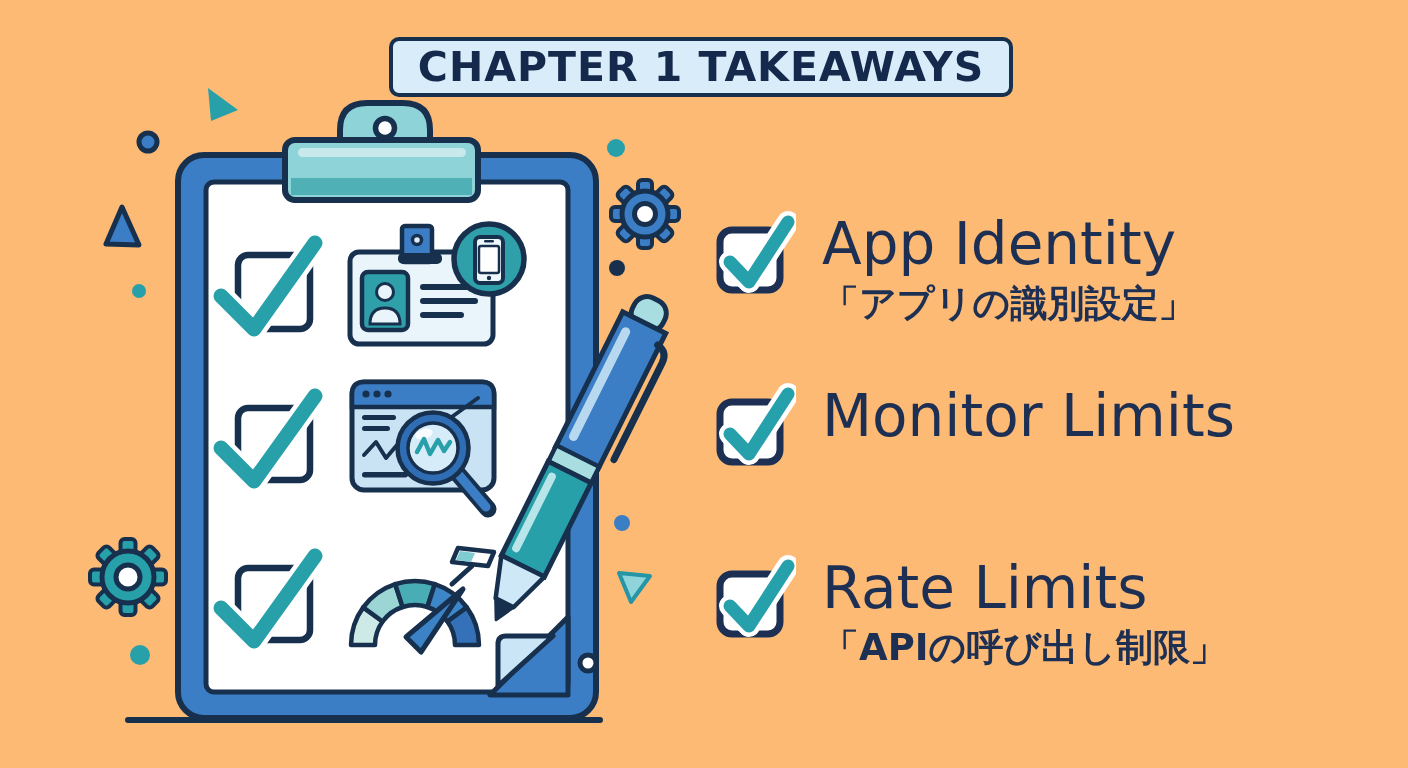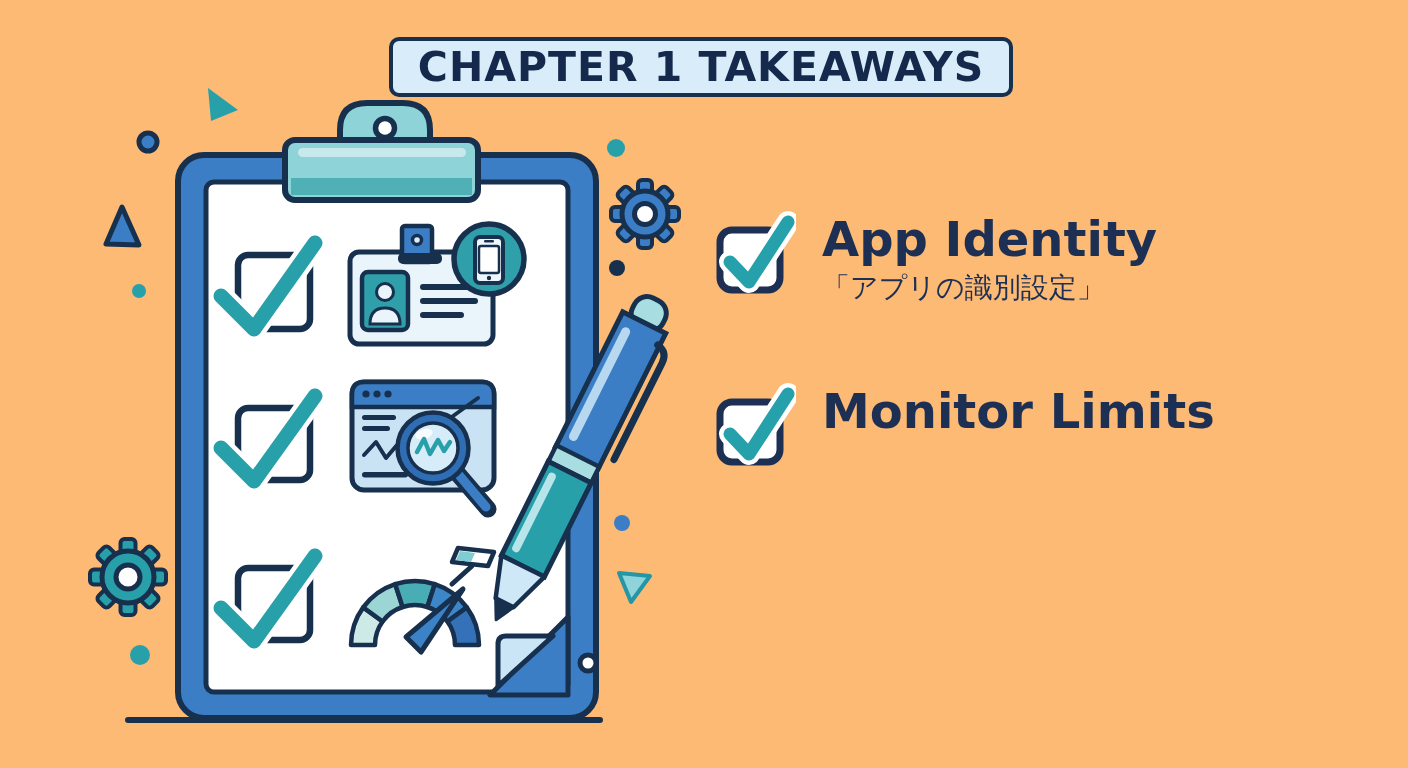--- a/index.html
+++ b/index.html
@@ -13,22 +13,22 @@
           display:flex;align-items:center;justify-content:center;box-sizing:border-box;}
   .banner span{font-size:41px;font-weight:800;color:#14294b;letter-spacing:1px;}
 
   
   .illus{position:absolute;left:0;top:0;}
 
   
   .items{position:absolute;left:712px;top:214px;display:flex;flex-direction:column;}
   .item{display:flex;gap:26px;align-items:flex-start;height:172px;box-sizing:border-box;}
   .item .check{flex:0 0 auto;margin-top:-4px;}
-  .item-title{font-size:48px;line-height:1.05;font-weight:700;color:#1d3054;}
-  .item-sub{font-size:28px;line-height:1.1;font-weight:400;color:#1d3054;margin-top:9px;}
+  .item-title{font-size:58px;line-height:1.05;font-weight:400;color:#1d3054;}
+  .item-sub{font-size:37px;line-height:1.1;font-weight:700;color:#1d3054;margin-top:9px;}
 </style>
 </head>
 <body>
 
 <div class="stage">
 
   <div class="banner">
     <span>CHAPTER 1 TAKEAWAYS</span>
   </div>
 
@@ -196,15 +196,26 @@
       <svg class="check" width="84" height="92" viewBox="0 0 84 92">
         <rect x="8" y="20" width="60" height="60" rx="12" fill="#ffffff" stroke="#1d3054" stroke-width="7"></rect>
         <polyline points="18,52 37,72 76,12" fill="none" stroke="#ffffff" stroke-width="22" stroke-linecap="round" stroke-linejoin="round"></polyline>
         <polyline points="18,52 37,72 76,12" fill="none" stroke="#26a0ab" stroke-width="13" stroke-linecap="round" stroke-linejoin="round"></polyline>
       </svg>
       <div>
         <div class="item-title">Monitor Limits</div>
       </div>
     </div>
 
+    <div class="item">
+      <svg class="check" width="84" height="92" viewBox="0 0 84 92">
+        <rect x="8" y="20" width="60" height="60" rx="12" fill="#ffffff" stroke="#1d3054" stroke-width="7"></rect>
+        <polyline points="18,52 37,72 76,12" fill="none" stroke="#ffffff" stroke-width="22" stroke-linecap="round" stroke-linejoin="round"></polyline>
+        <polyline points="18,52 37,72 76,12" fill="none" stroke="#26a0ab" stroke-width="13" stroke-linecap="round" stroke-linejoin="round"></polyline>
+      </svg>
+      <div>
+        <div class="item-title">Rate Limits</div>
+        <div class="item-sub">「APIの呼び出し制限」</div>
+      </div>
+    </div>
 
   </div>
 </div>
 
 </body></html>

